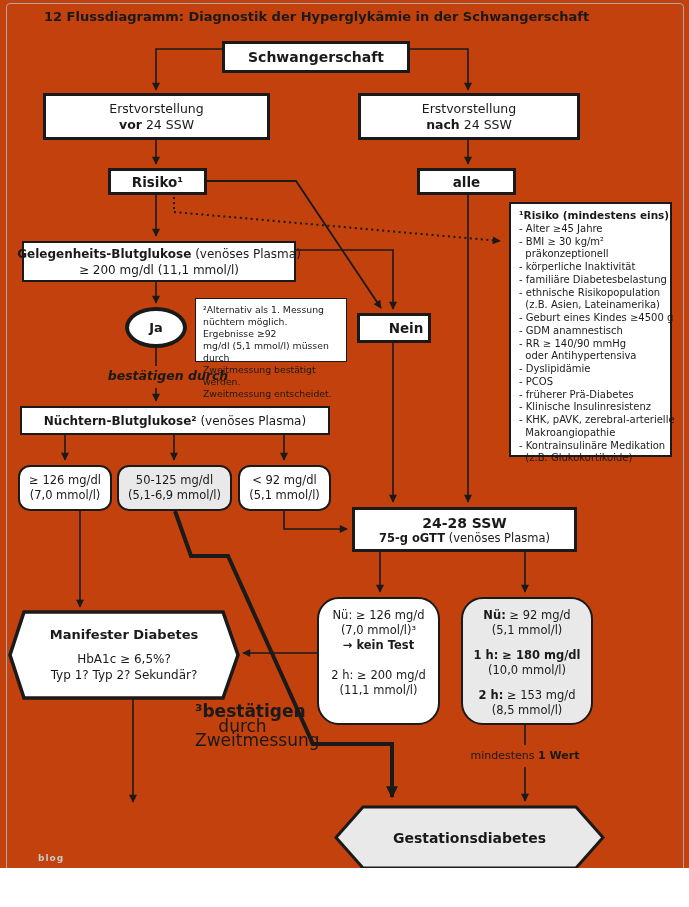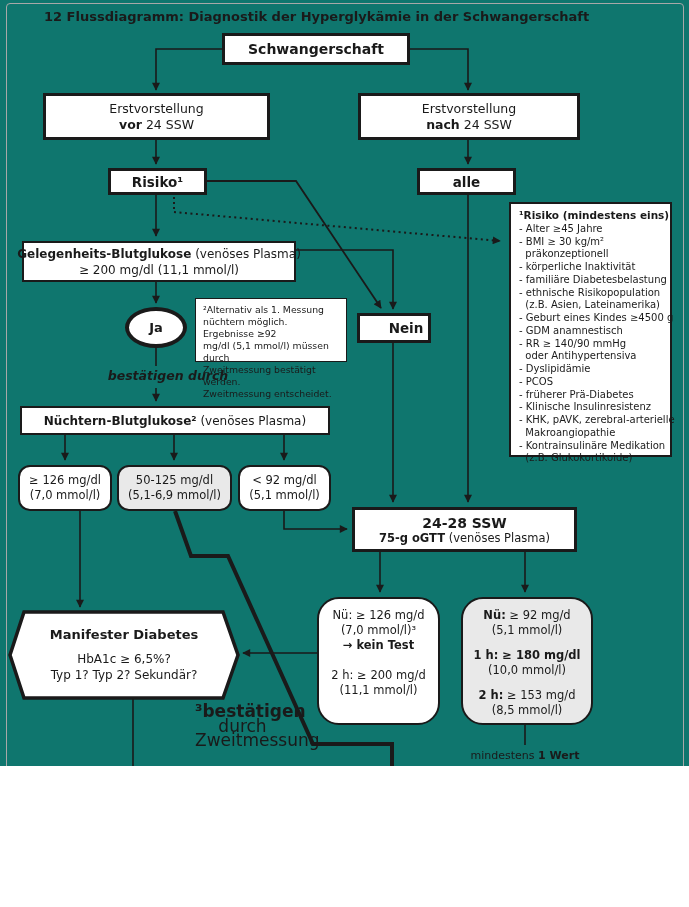--- a/index.html
+++ b/index.html
@@ -1,16 +1,16 @@
 <!DOCTYPE html>
 <html><head>
 <meta charset="utf-8">
 <style>
   html,body{margin:0;padding:0;background:#fff;}
-  #stage{position:relative;width:689px;height:766px;background:#0f766e;overflow:hidden;
+  #stage{position:relative;width:689px;height:868px;background:#c2410c;overflow:hidden;
          font-family:"DejaVu Sans","Liberation Sans",sans-serif;color:#1a1a1a;}
   #frame{position:absolute;left:6px;top:3px;width:676px;height:895px;border:1px solid #a8a8a8;border-radius:4px;}
   #diagram-svg{position:absolute;left:0;top:0;}
   .t{position:absolute;}
   .box{position:absolute;box-sizing:border-box;background:#fff;border:2px solid #1a1a1a;
        display:flex;flex-direction:column;align-items:center;justify-content:center;
        text-align:center;font-size:12px;line-height:16px;}
   .bw3{border-width:3px;}
   .rnd{border-radius:12px;border-width:2px;}
   .shade{background:#e9e9e9;}
@@ -73,21 +73,21 @@
       <path d="M317 653 H243" marker-end="url(#ah)"></path>
       <path d="M133 698 V802" marker-end="url(#ah)"></path>
       <path d="M175 511 L191 556 H228 L313 744 H392 V797" stroke-width="4" marker-end="url(#ahb)"></path>
       <path d="M525 725 V745"></path>
       <path d="M525 767 V801" marker-end="url(#ah)"></path>
     </g>
   </svg>
 
   <div class="t title" style="left:44px;top:9px;">12 Flussdiagramm: Diagnostik der Hyperglykämie in der Schwangerschaft</div>
 
-  <div class="box bw3 big" style="left:222px;top:33px;width:188px;height:32px;">
+  <div class="box bw3 big" style="left:222px;top:41px;width:188px;height:32px;">
     <span>Schwangerschaft</span>
   </div>
 
   <div class="box bw3" style="left:43px;top:93px;width:227px;height:47px;font-size:12.5px;">
     <div><span>Erstvorstellung</span></div>
     <div class="centerline"><b>vor</b><span> 24 SSW</span></div>
   </div>
 
   <div class="box bw3" style="left:358px;top:93px;width:222px;height:47px;font-size:12.5px;">
     <div><span>Erstvorstellung</span></div>

